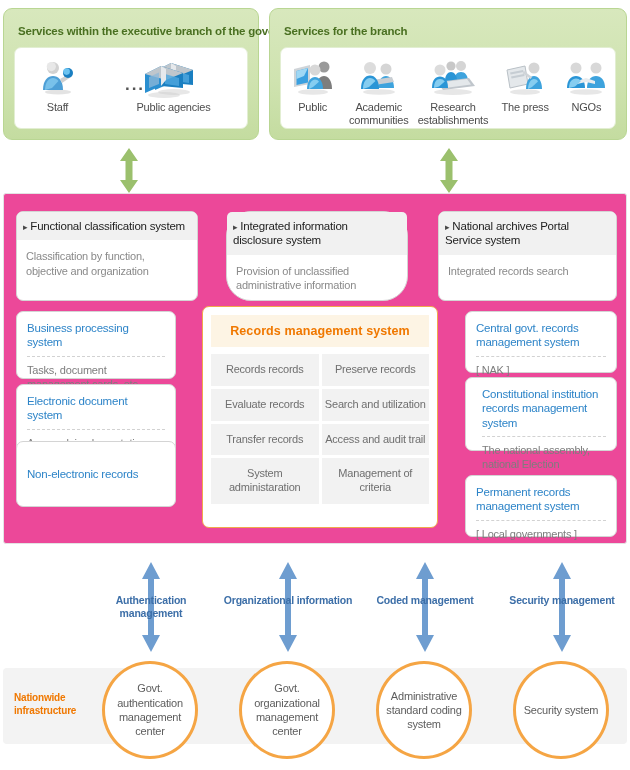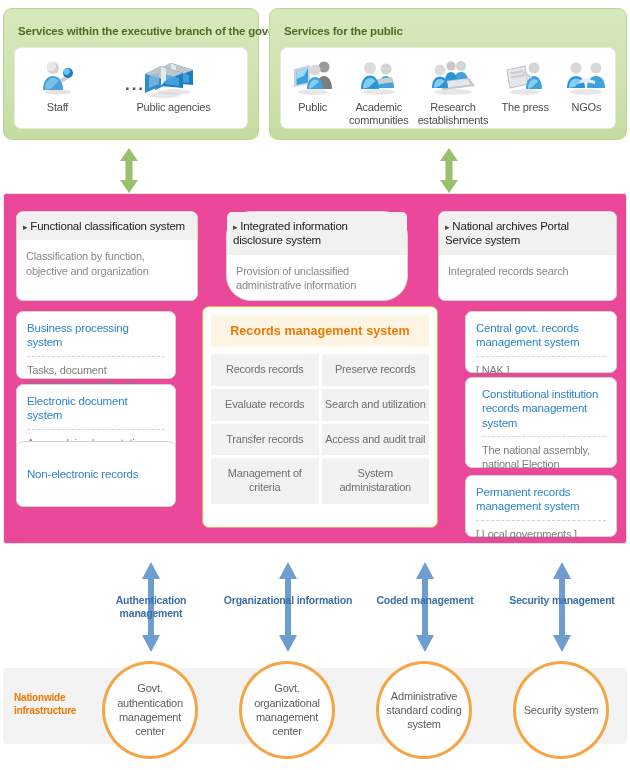--- a/index.html
+++ b/index.html
@@ -180,21 +180,21 @@
   .bluebox.center-only {
     display: flex;
     align-items: center;
   }
 
   #lbox-1 { left: 12px; top: 117px; width: 160px; height: 68px; }
   #lbox-2 { left: 12px; top: 190px; width: 160px; height: 68px; }
   #lbox-3 { left: 12px; top: 247px; width: 160px; height: 66px; }
 
   #rbox-1 { left: 461px; top: 117px; width: 152px; height: 62px; }
-  #rbox-2 { left: 461px; top: 183px; width: 152px; height: 91px; padding-left: 16px; }
+  #rbox-2 { left: 461px; top: 183px; width: 152px; height: 74px; padding-left: 16px; }
   #rbox-3 { left: 461px; top: 281px; width: 152px; height: 62px; }
 
   
   #rms {
     position: absolute;
     left: 198px;
     top: 112px;
     width: 236px;
     height: 222px;
     background: #ffffff;
@@ -335,21 +335,21 @@
       <path d="M20 6 L42 13 L42 28 L20 26 Z" fill="#1a7fc1"></path>
       <path d="M4 14 L20 6 L42 13 L25 20 Z" fill="#bfc6cc"></path>
       <path d="M8 17 L18 12.5 L18 24 L8 28 Z" fill="#8fb8d8" opacity=".75"></path>
       <path d="M24 14 L38 18 L38 26 L24 24 Z" fill="#4fa8de" opacity=".8"></path>
       <path d="M20 6 L20 26 L25 20 L25 9 Z" fill="#e6e9ec"></path>
     </svg>
   </div>
 </div>
 
 <div class="green-panel" id="panel-pub">
-  <div class="green-panel-title">Services for the public</div>
+  <div class="green-panel-title">Services for the branch</div>
   <div class="white-inner">
     <div class="icon-row">
 
       <div class="icon-cell" style="width:62px;">
         <div class="glyph">
           <svg width="44" height="40" viewBox="0 0 44 40">
             <ellipse cx="22" cy="35" rx="15" ry="2.8" fill="#d0d0d0" opacity=".5"></ellipse>
             <path d="M3 12 L19 8 L19 27 L3 30 Z" fill="#cfd4d8"></path>
             <path d="M5.5 14 L17 11 L17 25.5 L5.5 28 Z" fill="#3aa0e0"></path>
             <path d="M5.5 14 L17 11 L13 19 L5.5 22 Z" fill="#9fd8f5"></path>
@@ -497,22 +497,22 @@
 
   <div id="rms">
     <div id="rms-title">Records management system</div>
     <div id="rms-grid">
       <div class="rms-cell">Records records</div>
       <div class="rms-cell">Preserve records</div>
       <div class="rms-cell">Evaluate records</div>
       <div class="rms-cell">Search and utilization</div>
       <div class="rms-cell">Transfer records</div>
       <div class="rms-cell">Access and audit trail</div>
+      <div class="rms-cell">System administaration</div>
       <div class="rms-cell">Management of criteria</div>
-      <div class="rms-cell">System administaration</div>
     </div>
   </div>
 
 </div>
 
 <svg class="blue-arrow" style="left:140px; top:562px;" viewBox="0 0 22 90">
   <path d="M11 0 L20 17 L14 17 L14 73 L20 73 L11 90 L2 73 L8 73 L8 17 L2 17 Z" fill="#6e9dd0"></path>
 </svg>
 <div class="arrow-label" style="left:86px; top:594px;">Authentication management</div>
 

